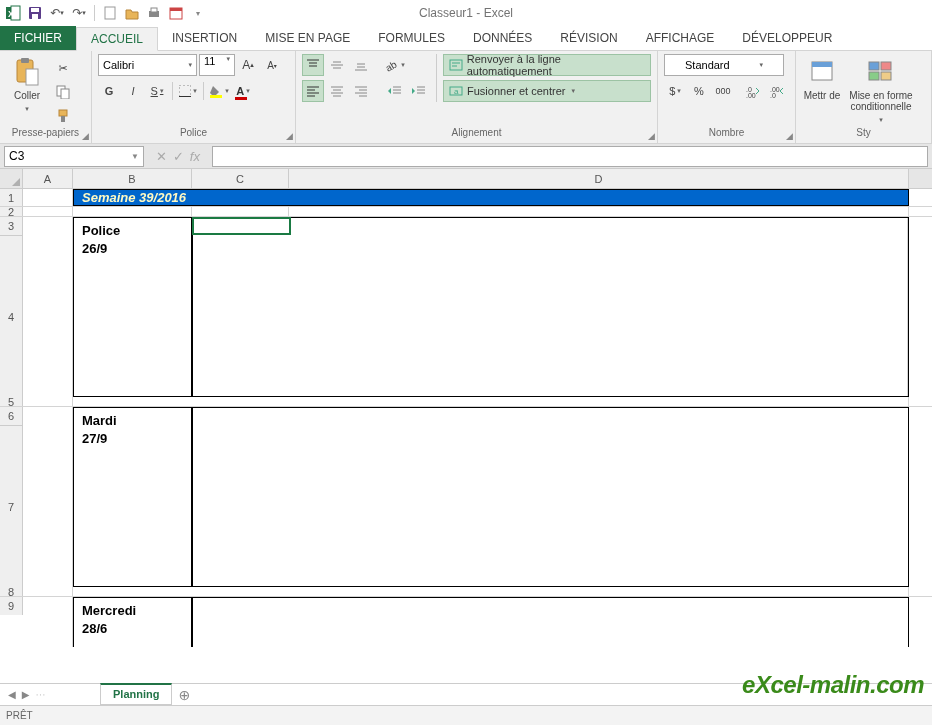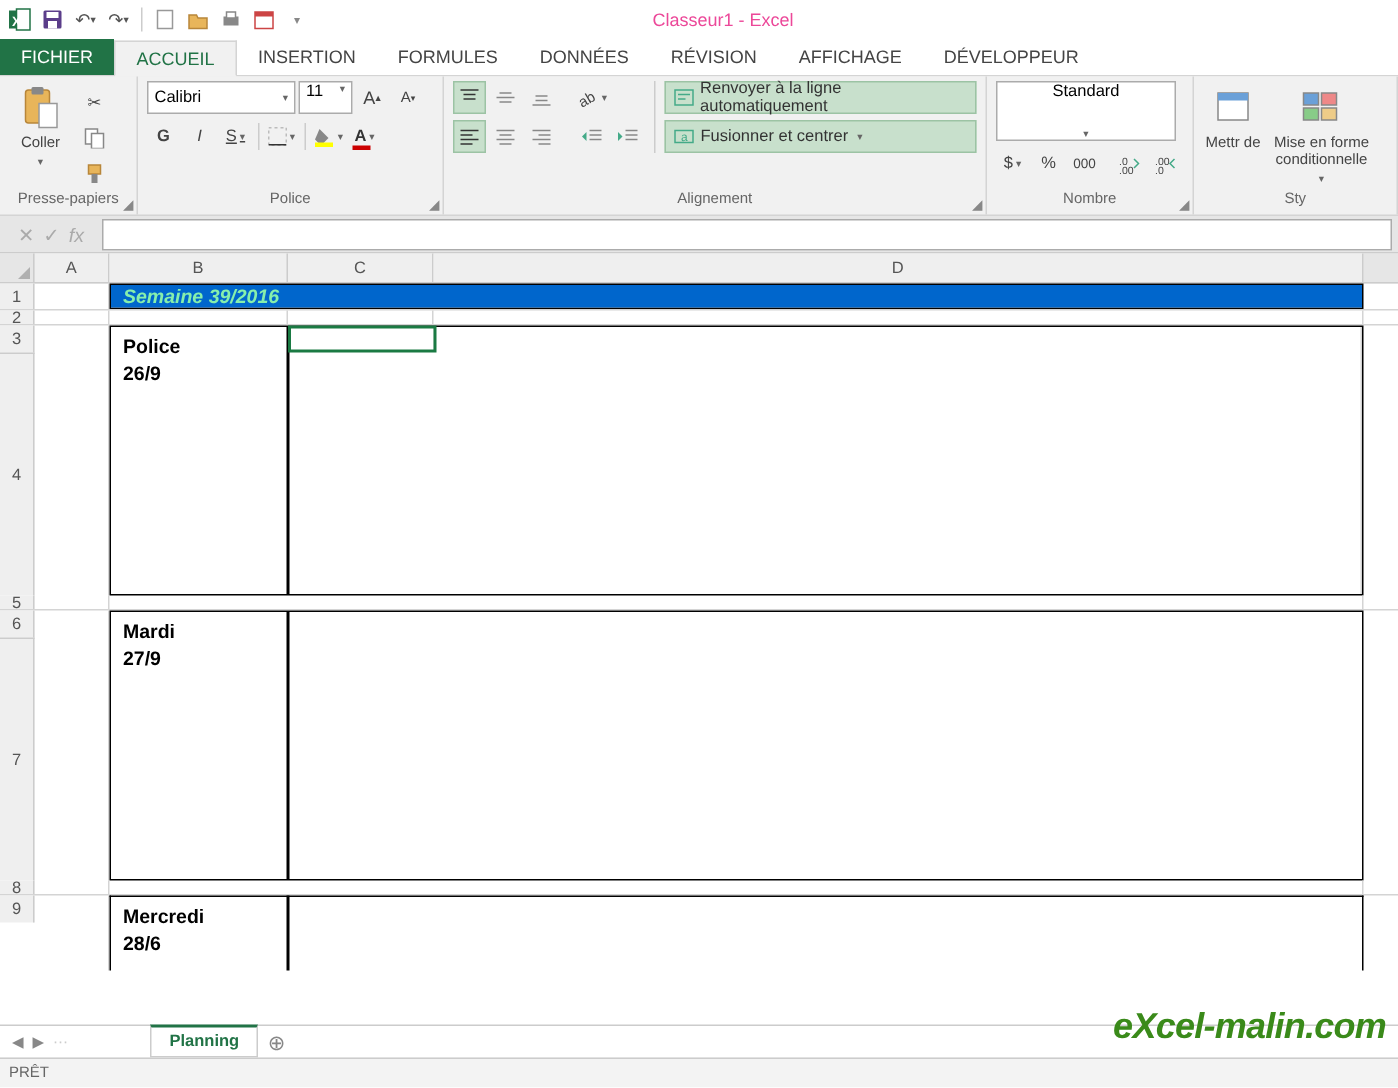--- a/index.html
+++ b/index.html
@@ -3,41 +3,41 @@
 <meta charset="utf-8">
 <style>
 * { box-sizing: border-box; margin: 0; padding: 0; font-family: "Segoe UI", Tahoma, sans-serif; }
 body { background: #fff; width: 932px; height: 725px; overflow: hidden; position: relative; }
 
 
 .title-bar { height: 26px; background: #fff; display: flex; align-items: center; border-bottom: 0; }
 .qat { display: flex; align-items: center; gap: 4px; padding-left: 4px; }
 .qat .ico { width: 18px; height: 18px; display: flex; align-items: center; justify-content: center; font-size: 12px; color: #555; }
 .qat .sep { width: 1px; height: 16px; background: #ccc; margin: 0 2px; }
-.app-title { position: absolute; left: 50%; transform: translateX(-50%); font-size: 12px; color: #ec4899; margin-left: 16px; }
+.app-title { position: absolute; left: 50%; transform: translateX(-50%); font-size: 12px; color: #737373; }
 
 
 .tab-row { height: 25px; background: #fff; display: flex; align-items: stretch; border-bottom: 1px solid #d4d4d4; }
 .file-tab { background: #217346; color: #fff; font-size: 12px; padding: 0 14px; display: flex; align-items: center; }
 .r-tab { font-size: 12px; color: #444; padding: 0 14px; display: flex; align-items: center; cursor: pointer; }
 .r-tab.active { color: #217346; border: 1px solid #d4d4d4; border-bottom: 1px solid #f1f1f1; background: #f1f1f1; position: relative; top: 1px; }
 
 
 .ribbon { height: 93px; background: #f1f1f1; border-bottom: 1px solid #d4d4d4; display: flex; }
 .group { border-right: 1px solid #d4d4d4; padding: 3px 6px 0 6px; display: flex; flex-direction: column; position: relative; }
 .group-label { font-size: 10px; color: #666; text-align: center; height: 16px; line-height: 14px; position: absolute; bottom: 1px; left: 0; right: 0; }
 .dlg { position: absolute; right: 2px; bottom: 2px; font-size: 9px; color: #888; }
 .btn-row { display: flex; gap: 2px; align-items: center; }
 .rb { width: 22px; height: 22px; display: flex; align-items: center; justify-content: center; font-size: 11px; color: #444; border: 1px solid transparent; }
 .rb.sel { background: #c8e0cc; border: 1px solid #9cc3a4; }
 .rb.dd::after { content: "▾"; font-size: 7px; margin-left: 2px; color: #666; }
 .wrap-btn, .merge-btn { height: 22px; display: flex; align-items: center; gap: 4px; padding: 0 5px; font-size: 11px; color: #333; border: 1px solid transparent; }
 .wrap-btn.sel { background: #c8e0cc; border: 1px solid #9cc3a4; }
 .merge-btn.sel { background: #c8e0cc; border: 1px solid #9cc3a4; }
-.nf-sel { width: 120px; height: 40px; border: 1px solid #ababab; background: #fff; font-size: 11px; padding: 0 4px; display: flex; align-items: center; justify-content: space-between; flex-direction: column; }
+.nf-sel { width: 120px; height: 22px; border: 1px solid #ababab; background: #fff; font-size: 11px; padding: 0 20px; display: flex; align-items: center; justify-content: space-between; }
 .font-sel { width: 99px; height: 22px; border: 1px solid #ababab; background: #fff; font-size: 11px; padding: 0 4px; display: flex; align-items: center; justify-content: space-between;}
 .size-sel { width: 36px; height: 22px; border: 1px solid #ababab; background: #fff; font-size: 11px; padding: 0 4px; display: flex; align-items: flex-start; justify-content: space-between;}
 .big-btn { width: 42px; display: flex; flex-direction: column; align-items: center; justify-content: flex-start; padding-top: 2px; font-size: 10px; color: #444; text-align: center; line-height: 11px; gap: 2px;}
 .big-btn .i { width: 32px; height: 32px; display: flex; align-items: center; justify-content: center; font-size: 20px;}
 
 
 .fbar { height: 25px; background: #e6e6e6; border-bottom: 1px solid #ccc; display: flex; align-items: center; }
 .name-box { width: 140px; height: 21px; background: #fff; border: 1px solid #ababab; margin-left: 4px; display: flex; align-items: center; padding: 0 4px; font-size: 12px; justify-content: space-between;}
 .fbar-btns { display: flex; align-items: center; gap: 6px; padding: 0 12px; }
 .fbar-btns span { color: #aaa; font-size: 13px; }
@@ -47,21 +47,21 @@
 
 .sheet-wrap { position: relative; }
 .colhdrs { display: flex; height: 20px; background: #e6e6e6; border-bottom: 1px solid #ccc; }
 .corner { width: 23px; border-right: 1px solid #ccc; background: #e6e6e6; position: relative;}
 .corner::after { content:""; position:absolute; right:2px; bottom:2px; width:0; height:0; border-left:8px solid transparent; border-bottom:8px solid #b0b0b0;}
 .ch { border-right: 1px solid #ccc; font-size: 11px; color: #555; display: flex; align-items: center; justify-content: center; background: #efefef; }
 .row { display: flex; border-bottom: 1px solid #d4d4d4; }
 .rh { width: 23px; background: #efefef; border-right: 1px solid #ccc; font-size: 11px; color: #555; display: flex; align-items: center; justify-content: center; }
 .cell { border-right: 1px solid #d4d4d4; font-size: 12px; padding: 2px 4px; }
 
-.week-hdr { background: #0066cc; color: #86efac; font-weight: bold; font-style: italic; font-size: 13px; padding-left: 8px; height: 100%; display:flex; align-items:center;}
+.week-hdr { background: #0066cc; color: #fef9c3; font-weight: bold; font-style: italic; font-size: 13px; padding-left: 8px; height: 100%; display:flex; align-items:center;}
 .day-cell { font-weight: bold; font-size: 13px; padding: 4px 8px; line-height: 18px;}
 .sel-cell { outline: 2px solid #1a7a43; outline-offset: -1px; position: relative; }
 
 
 .sheet-tabs { position: absolute; bottom: 20px; left: 0; right: 0; height: 22px; background: #fff; border-top: 1px solid #ccc; display: flex; align-items: center; }
 .nav-arrows { width: 100px; display: flex; gap: 6px; padding-left: 8px; color: #888; font-size: 10px;}
 .sh-tab { height: 22px; padding: 0 12px; font-size: 11px; display: flex; align-items: center; border: 1px solid #ccc; border-top: 2px solid #217346; background: #fff; position: relative; top: -1px; font-weight: bold; color: #217346;}
 .add-sh { width: 24px; display: flex; align-items: center; justify-content: center; color: #888; font-size: 14px;}
 
 .status-bar { position: absolute; bottom: 0; left:0; right:0; height: 20px; background: #f3f3f3; border-top: 1px solid #ccc; font-size: 10px; color: #666; padding-left: 6px; display:flex; align-items:center;}
@@ -118,20 +118,21 @@
       </span>
     <span class="ico" style="font-size:8px;color:#888">▾</span>
   </div>
   <div class="app-title">Classeur1 - Excel</div>
 </div>
 
 <div class="tab-row">
   <div class="file-tab">FICHIER</div>
   <div class="r-tab active">ACCUEIL</div>
   <div class="r-tab">INSERTION</div>
+  <div class="r-tab">MISE EN PAGE</div>
   <div class="r-tab">FORMULES</div>
   <div class="r-tab">DONNÉES</div>
   <div class="r-tab">RÉVISION</div>
   <div class="r-tab">AFFICHAGE</div>
   <div class="r-tab">DÉVELOPPEUR</div>
 </div>
 
 <div class="ribbon">
 
   <div class="group" style="width:92px">
@@ -355,20 +356,24 @@
           </span>
         <span>Mise en forme conditionnelle</span>
           <span style="font-size:7px;color:#666">▾</span>
       </div>
     </div>
     <div class="group-label">Sty</div>
   </div>
 </div>
 
 <div class="fbar">
+  <div class="name-box">
+      <span>C3</span>
+      <span style="font-size:8px;color:#888">▼</span>
+    </div>
   <div class="fbar-btns">
     <span>✕</span>
     <span>✓</span>
     <span class="fx">fx</span>
   </div>
   <div class="formula-input"></div>
 </div>
 
 <div class="sheet-wrap">
   <div class="colhdrs">

